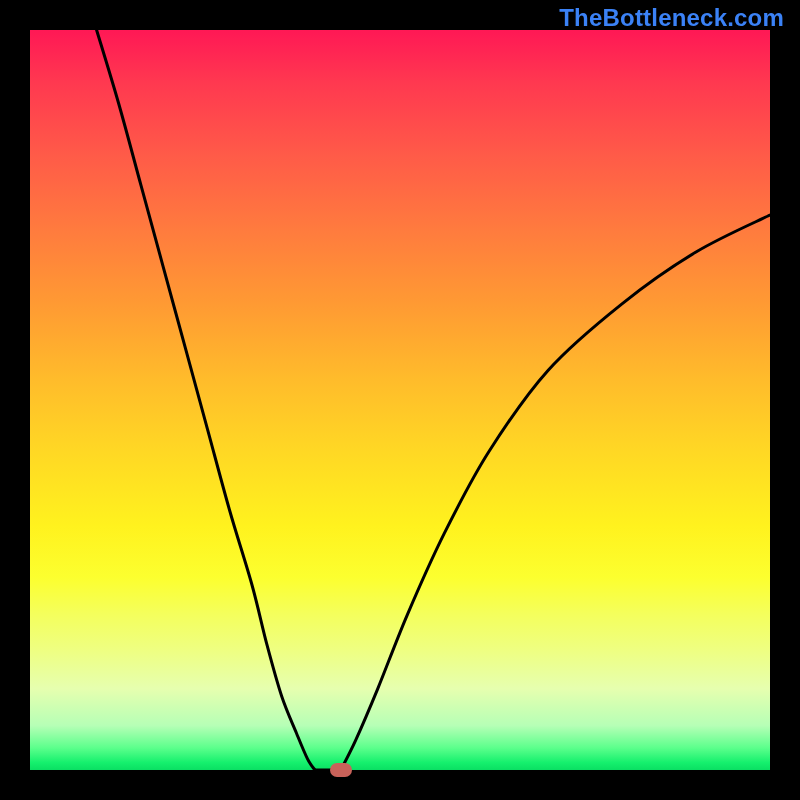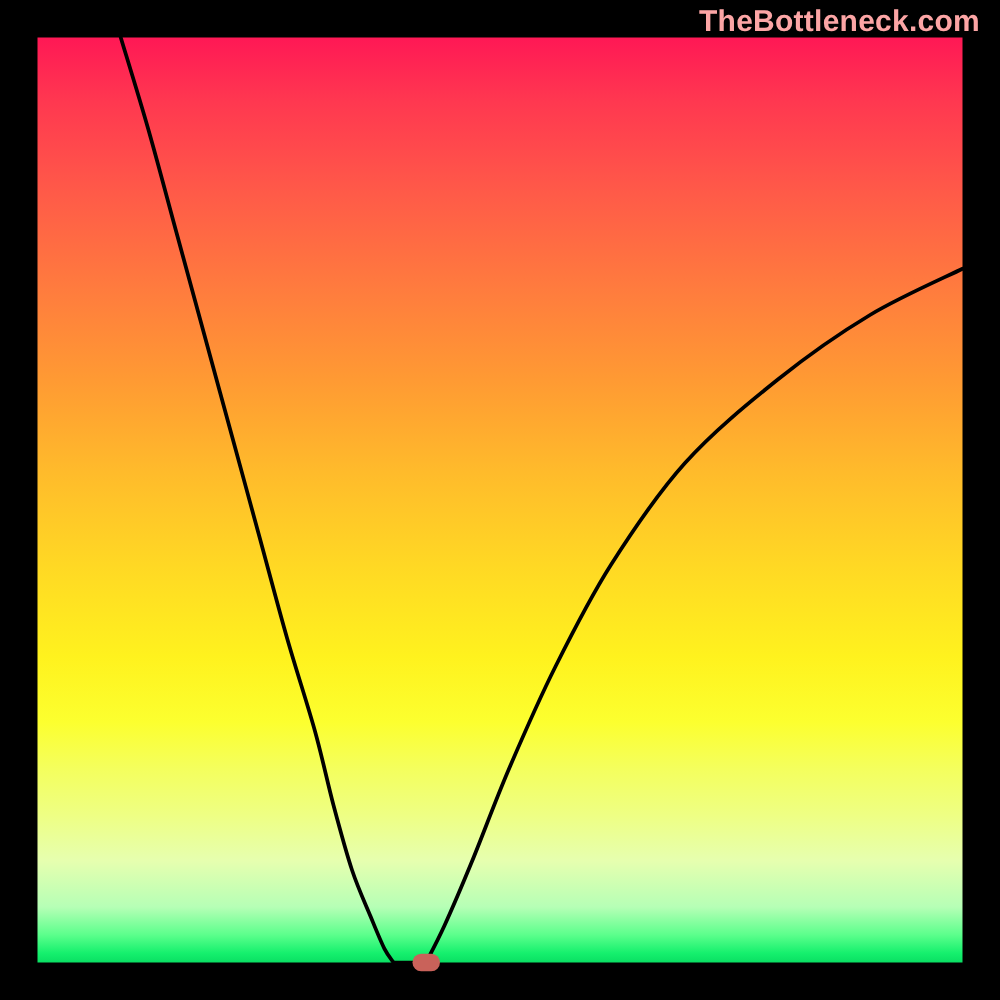--- a/index.html
+++ b/index.html
@@ -14,21 +14,21 @@
   .frame {
     position: relative;
     width: 800px;
     height: 800px;
     background: #000;
   }
   .attribution {
     position: absolute;
     top: 4px;
     right: 16px;
-    color: #fca5a5;
+    color: #3b82f6;
     font-size: 24px;
     font-weight: 600;
     letter-spacing: 0.2px;
     user-select: none;
   }
   .plot-area {
     position: absolute;
     left: 30px;
     top: 30px;
     width: 740px;

